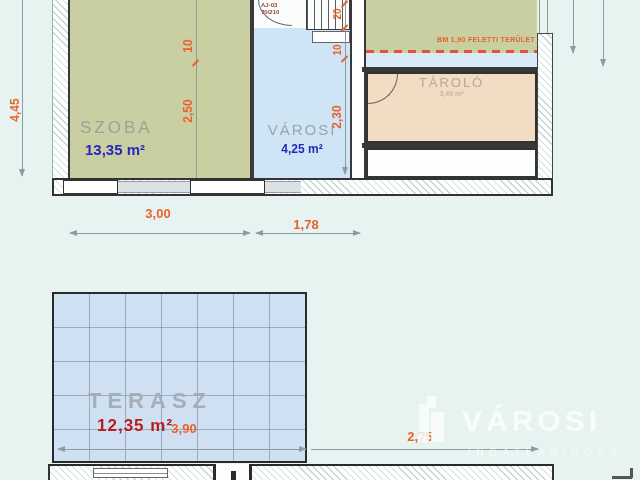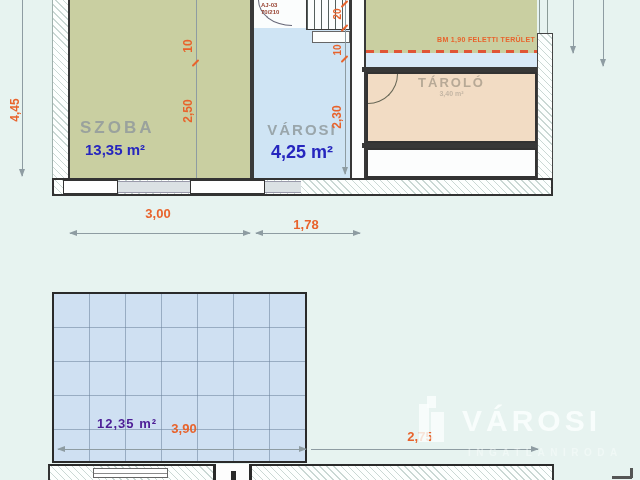--- a/index.html
+++ b/index.html
@@ -25,21 +25,21 @@
     border-style:solid; border-width:8px 3.5px 0 3.5px; border-color:#8e9ca2 transparent transparent transparent; }
   .otick { position:absolute; width:9px; height:2px; background:#e8632c; transform:rotate(-45deg); border-radius:1px; }
   
   .lab { position:absolute; white-space:nowrap; }
   .rlab { position:absolute; white-space:nowrap; transform: translate(-50%,-50%) rotate(-90deg);
           font-weight:bold; color:#e8632c; }
   .hlab { position:absolute; white-space:nowrap; transform: translate(-50%,-50%);
           font-weight:bold; color:#e8632c; }
   .odash { position:absolute; height:3px;
     background: repeating-linear-gradient(90deg, #e05536 0 8px, transparent 8px 14px); }
-  .roomname { font-weight:bold; letter-spacing:2px; color:#9aa29d; }
+  .roomname { font-weight:normal; letter-spacing:2px; color:#9aa29d; }
   .areatxt  { font-weight:bold; color:#2626be; }
   .stairs {
     background-color:#fcfefe;
     background-image: repeating-linear-gradient(to right, #55605e 0 1.2px, transparent 1.2px 7px);
   }
   .terracegrid {
     background-color:#cfe0f2;
     background-image:
       linear-gradient(to right, rgba(108,130,156,0.55) 1px, transparent 1px),
       linear-gradient(to bottom, rgba(108,130,156,0.55) 1px, transparent 1px);
@@ -85,21 +85,21 @@
 
   <div class="abs hatch" style="left:52px;top:178px;width:501px;height:18px;border:2px solid #333;"></div>
   <div class="abs" style="left:63px;top:180px;width:55px;height:14px;background:#fff;border:1.5px solid #333;"></div>
   <div class="abs" style="left:118px;top:181px;width:72px;height:12px;background:#dbe1e4;border-top:1px solid #99a;border-bottom:1px solid #99a;"></div>
   <div class="abs" style="left:190px;top:180px;width:75px;height:14px;background:#fff;border:1.5px solid #333;"></div>
   <div class="abs" style="left:265px;top:181px;width:36px;height:12px;background:#dbe1e4;border-top:1px solid #99a;border-bottom:1px solid #99a;"></div>
 
   <div class="lab roomname" style="left:80px;top:118px;font-size:17px;letter-spacing:3px;">SZOBA</div>
   <div class="lab areatxt" style="left:85px;top:141px;font-size:15px;">13,35 m²</div>
   <div class="lab roomname" style="left:254px;top:121px;width:96px;text-align:center;font-size:15px;color:#9aa6ab;">VÁROSI</div>
-  <div class="lab areatxt" style="left:254px;top:142px;width:96px;text-align:center;font-size:18px;">4,25 m²</div>
+  <div class="lab areatxt" style="left:254px;top:142px;width:96px;text-align:center;font-size:12px;">4,25 m²</div>
   <div class="lab roomname" style="left:366px;top:75px;width:171px;text-align:center;font-size:13px;color:#b7a996;">TÁROLÓ</div>
   <div class="lab" style="left:366px;top:90px;width:171px;text-align:center;font-size:7px;font-weight:bold;color:#c4b6a4;">3,40 m²</div>
   <div class="lab" style="left:261px;top:2px;font-size:6px;line-height:6.5px;color:#994433;font-weight:bold;">AJ-03</div>
   <div class="lab" style="left:261px;top:9px;font-size:6px;line-height:6.5px;color:#994433;font-weight:bold;">70/210</div>
 
   <div class="dimv arr-b" style="left:22px;top:0;height:176px;"></div>
   <div class="rlab" style="left:15px;top:110px;font-size:12px;">4,45</div>
 
   <div class="dimv" style="left:196px;top:0;height:178px;"></div>
   <div class="otick" style="left:191px;top:62px;"></div>
@@ -116,21 +116,22 @@
 
   <div class="dimh arr-l arr-r" style="left:70px;top:233px;width:180px;"></div>
   <div class="hlab" style="left:158px;top:213px;font-size:13px;">3,00</div>
   <div class="dimh arr-l arr-r" style="left:256px;top:233px;width:104px;"></div>
   <div class="hlab" style="left:306px;top:224px;font-size:13px;">1,78</div>
 
   <div class="dimv arr-b" style="left:573px;top:0;height:53px;"></div>
   <div class="dimv arr-b" style="left:603px;top:0;height:66px;"></div>
 
   <div class="abs terracegrid" style="left:52px;top:292px;width:255px;height:171px;border:2.5px solid #2a2a2a;"></div>
-  <div class="lab" style="left:97px;top:416px;font-size:13px;font-weight:bold;letter-spacing:1px;color:#4c1d95;">12,35 m²</div>
+  <div class="lab" style="left:88px;top:388px;font-size:22px;font-weight:bold;letter-spacing:6px;color:#a6aeb8;">TERASZ</div>
+  <div class="lab" style="left:97px;top:416px;font-size:17px;font-weight:bold;letter-spacing:1px;color:#b91c1c;">12,35 m²</div>
 
   <div class="dimh arr-l arr-r" style="left:58px;top:449px;width:248px;"></div>
   <div class="hlab" style="left:184px;top:428px;font-size:13px;">3,90</div>
   <div class="dimh arr-r" style="left:311px;top:449px;width:227px;"></div>
   <div class="hlab" style="left:420px;top:436px;font-size:13px;">2,75</div>
 
   <div class="abs hatch" style="left:48px;top:464px;width:506px;height:16px;border-top:2.5px solid #2a2a2a;border-left:2px solid #333;border-right:2px solid #333;"></div>
   <div class="abs" style="left:93px;top:468px;width:75px;height:10px;border:1px solid #666;background:linear-gradient(to bottom,#fff 4px,#8a8a8a 4px,#8a8a8a 5px,#fff 5px);"></div>
   <div class="abs" style="left:213px;top:464px;width:39px;height:16px;background:#fdfdfd;border-left:3px solid #2a2a2a;border-right:3px solid #2a2a2a;"></div>
   <div class="abs" style="left:231px;top:471px;width:5px;height:9px;background:#2a2a2a;"></div>

